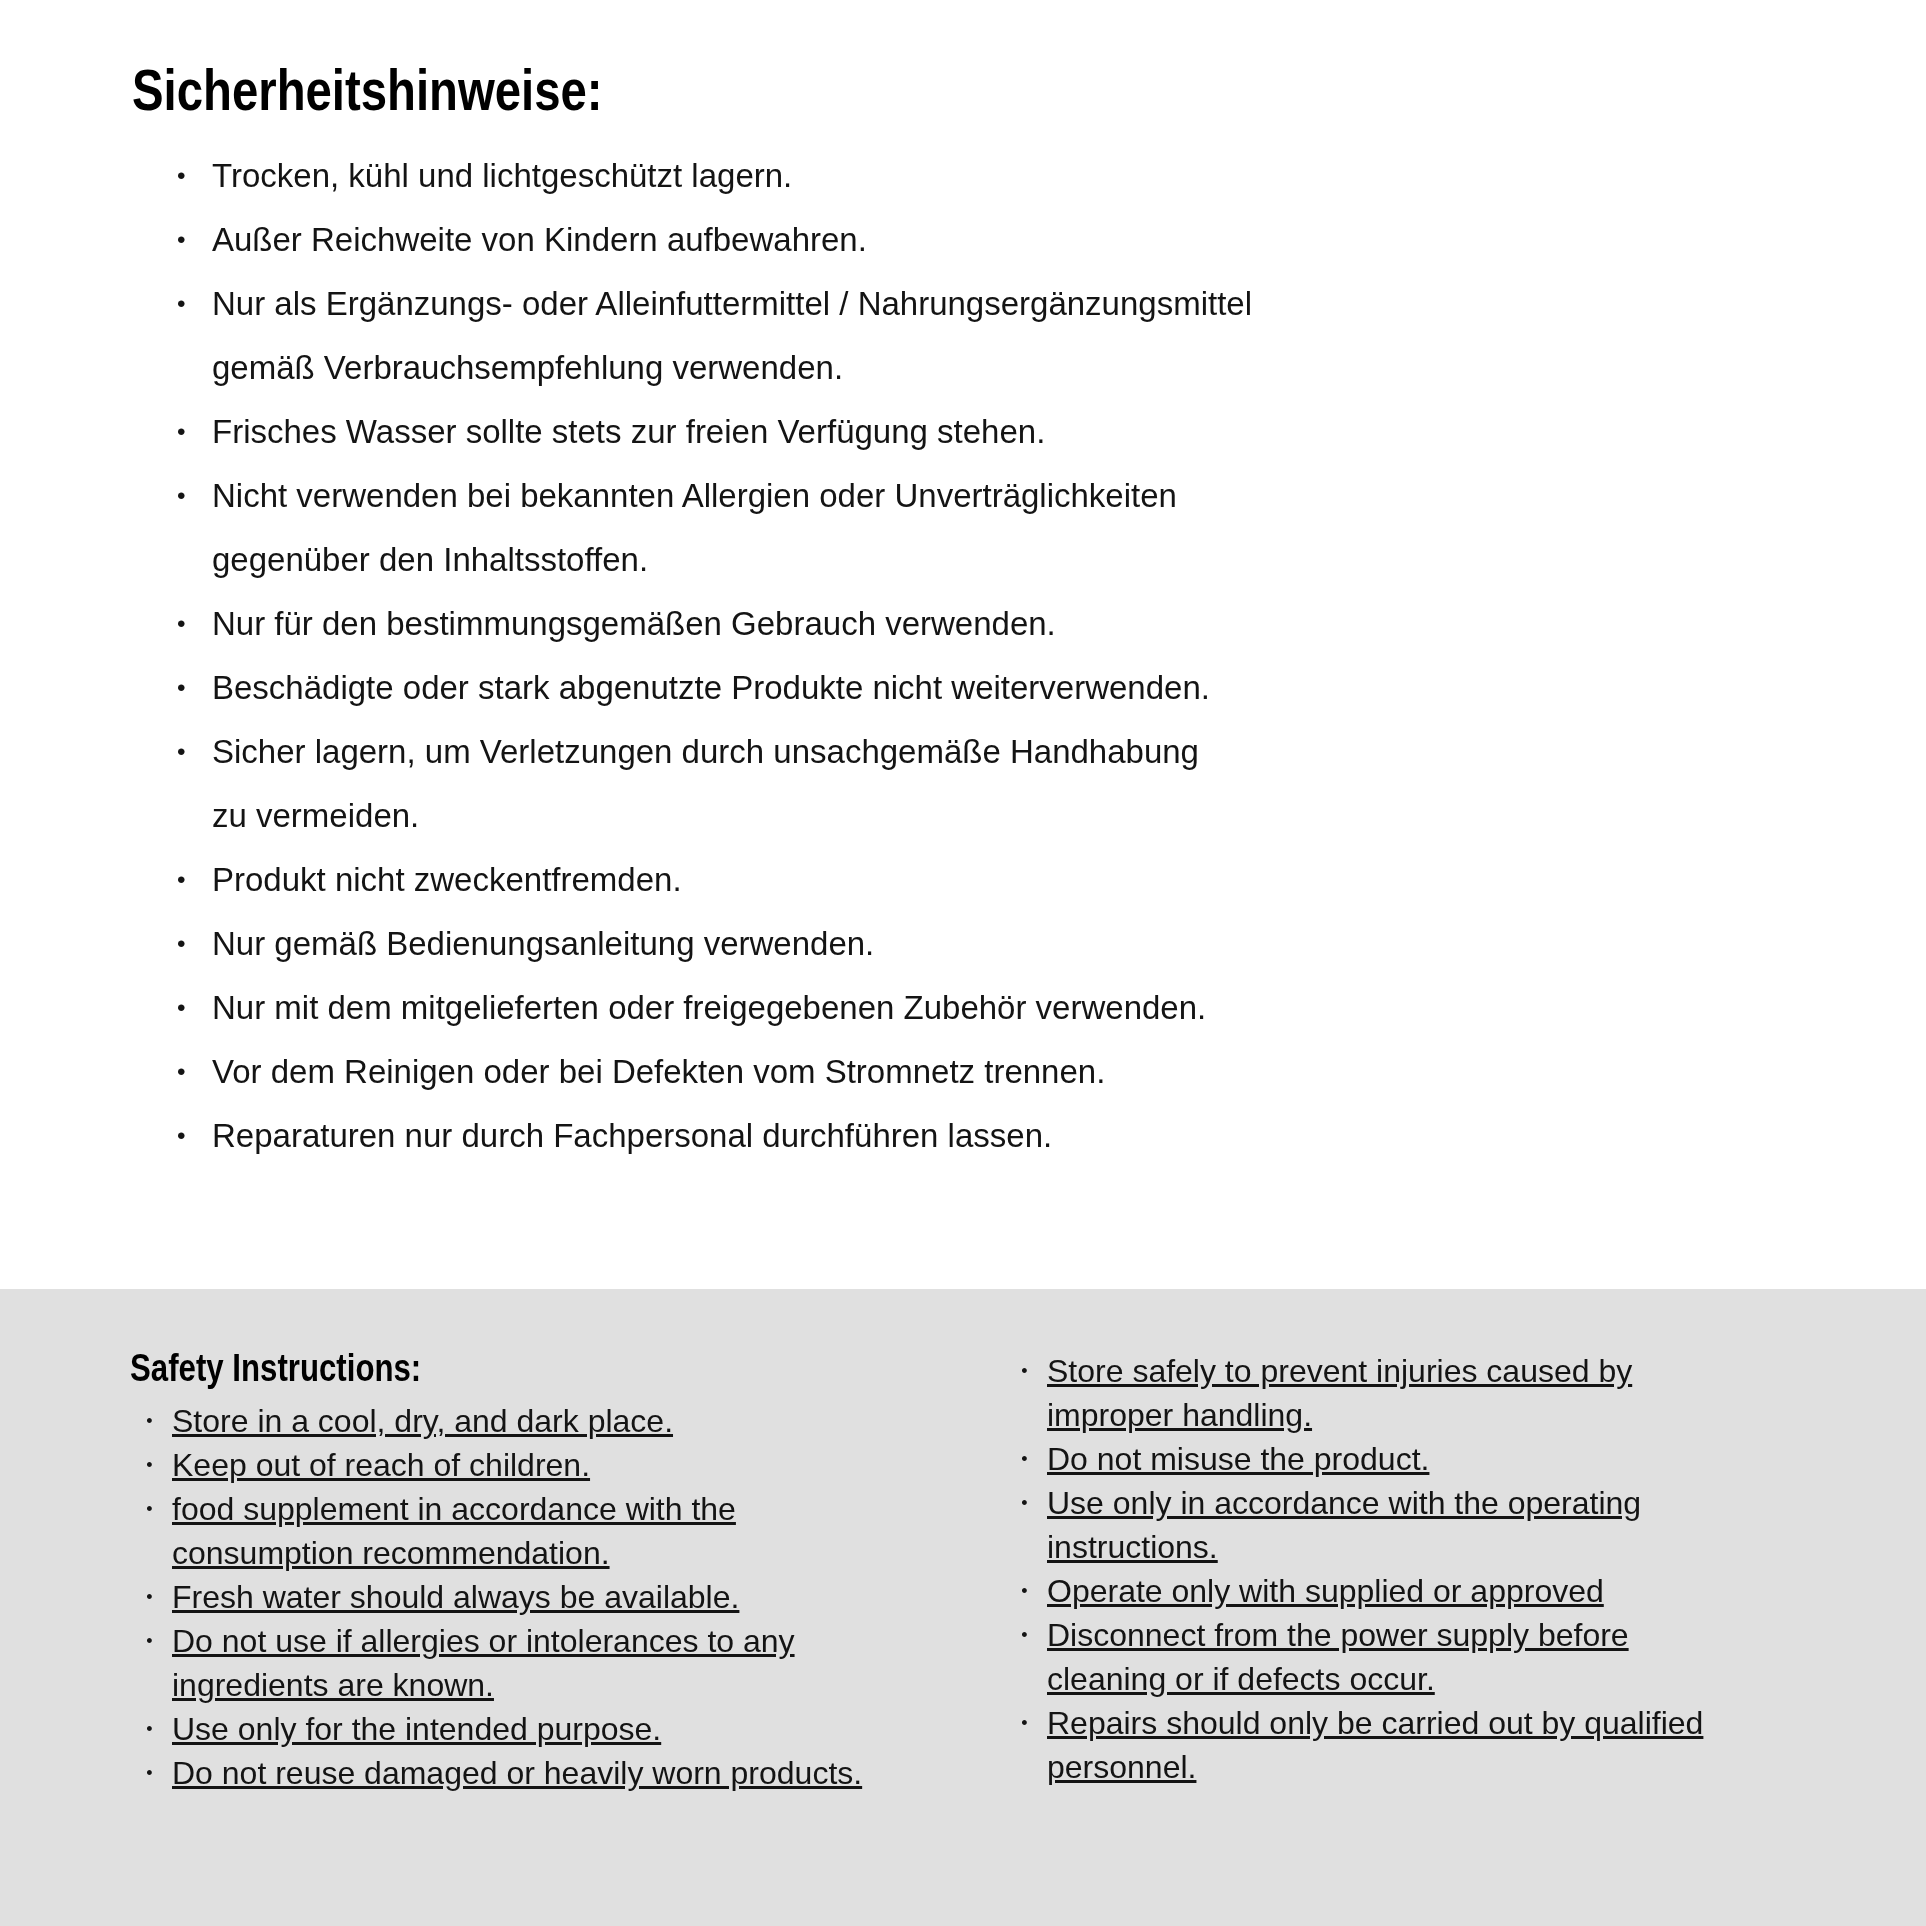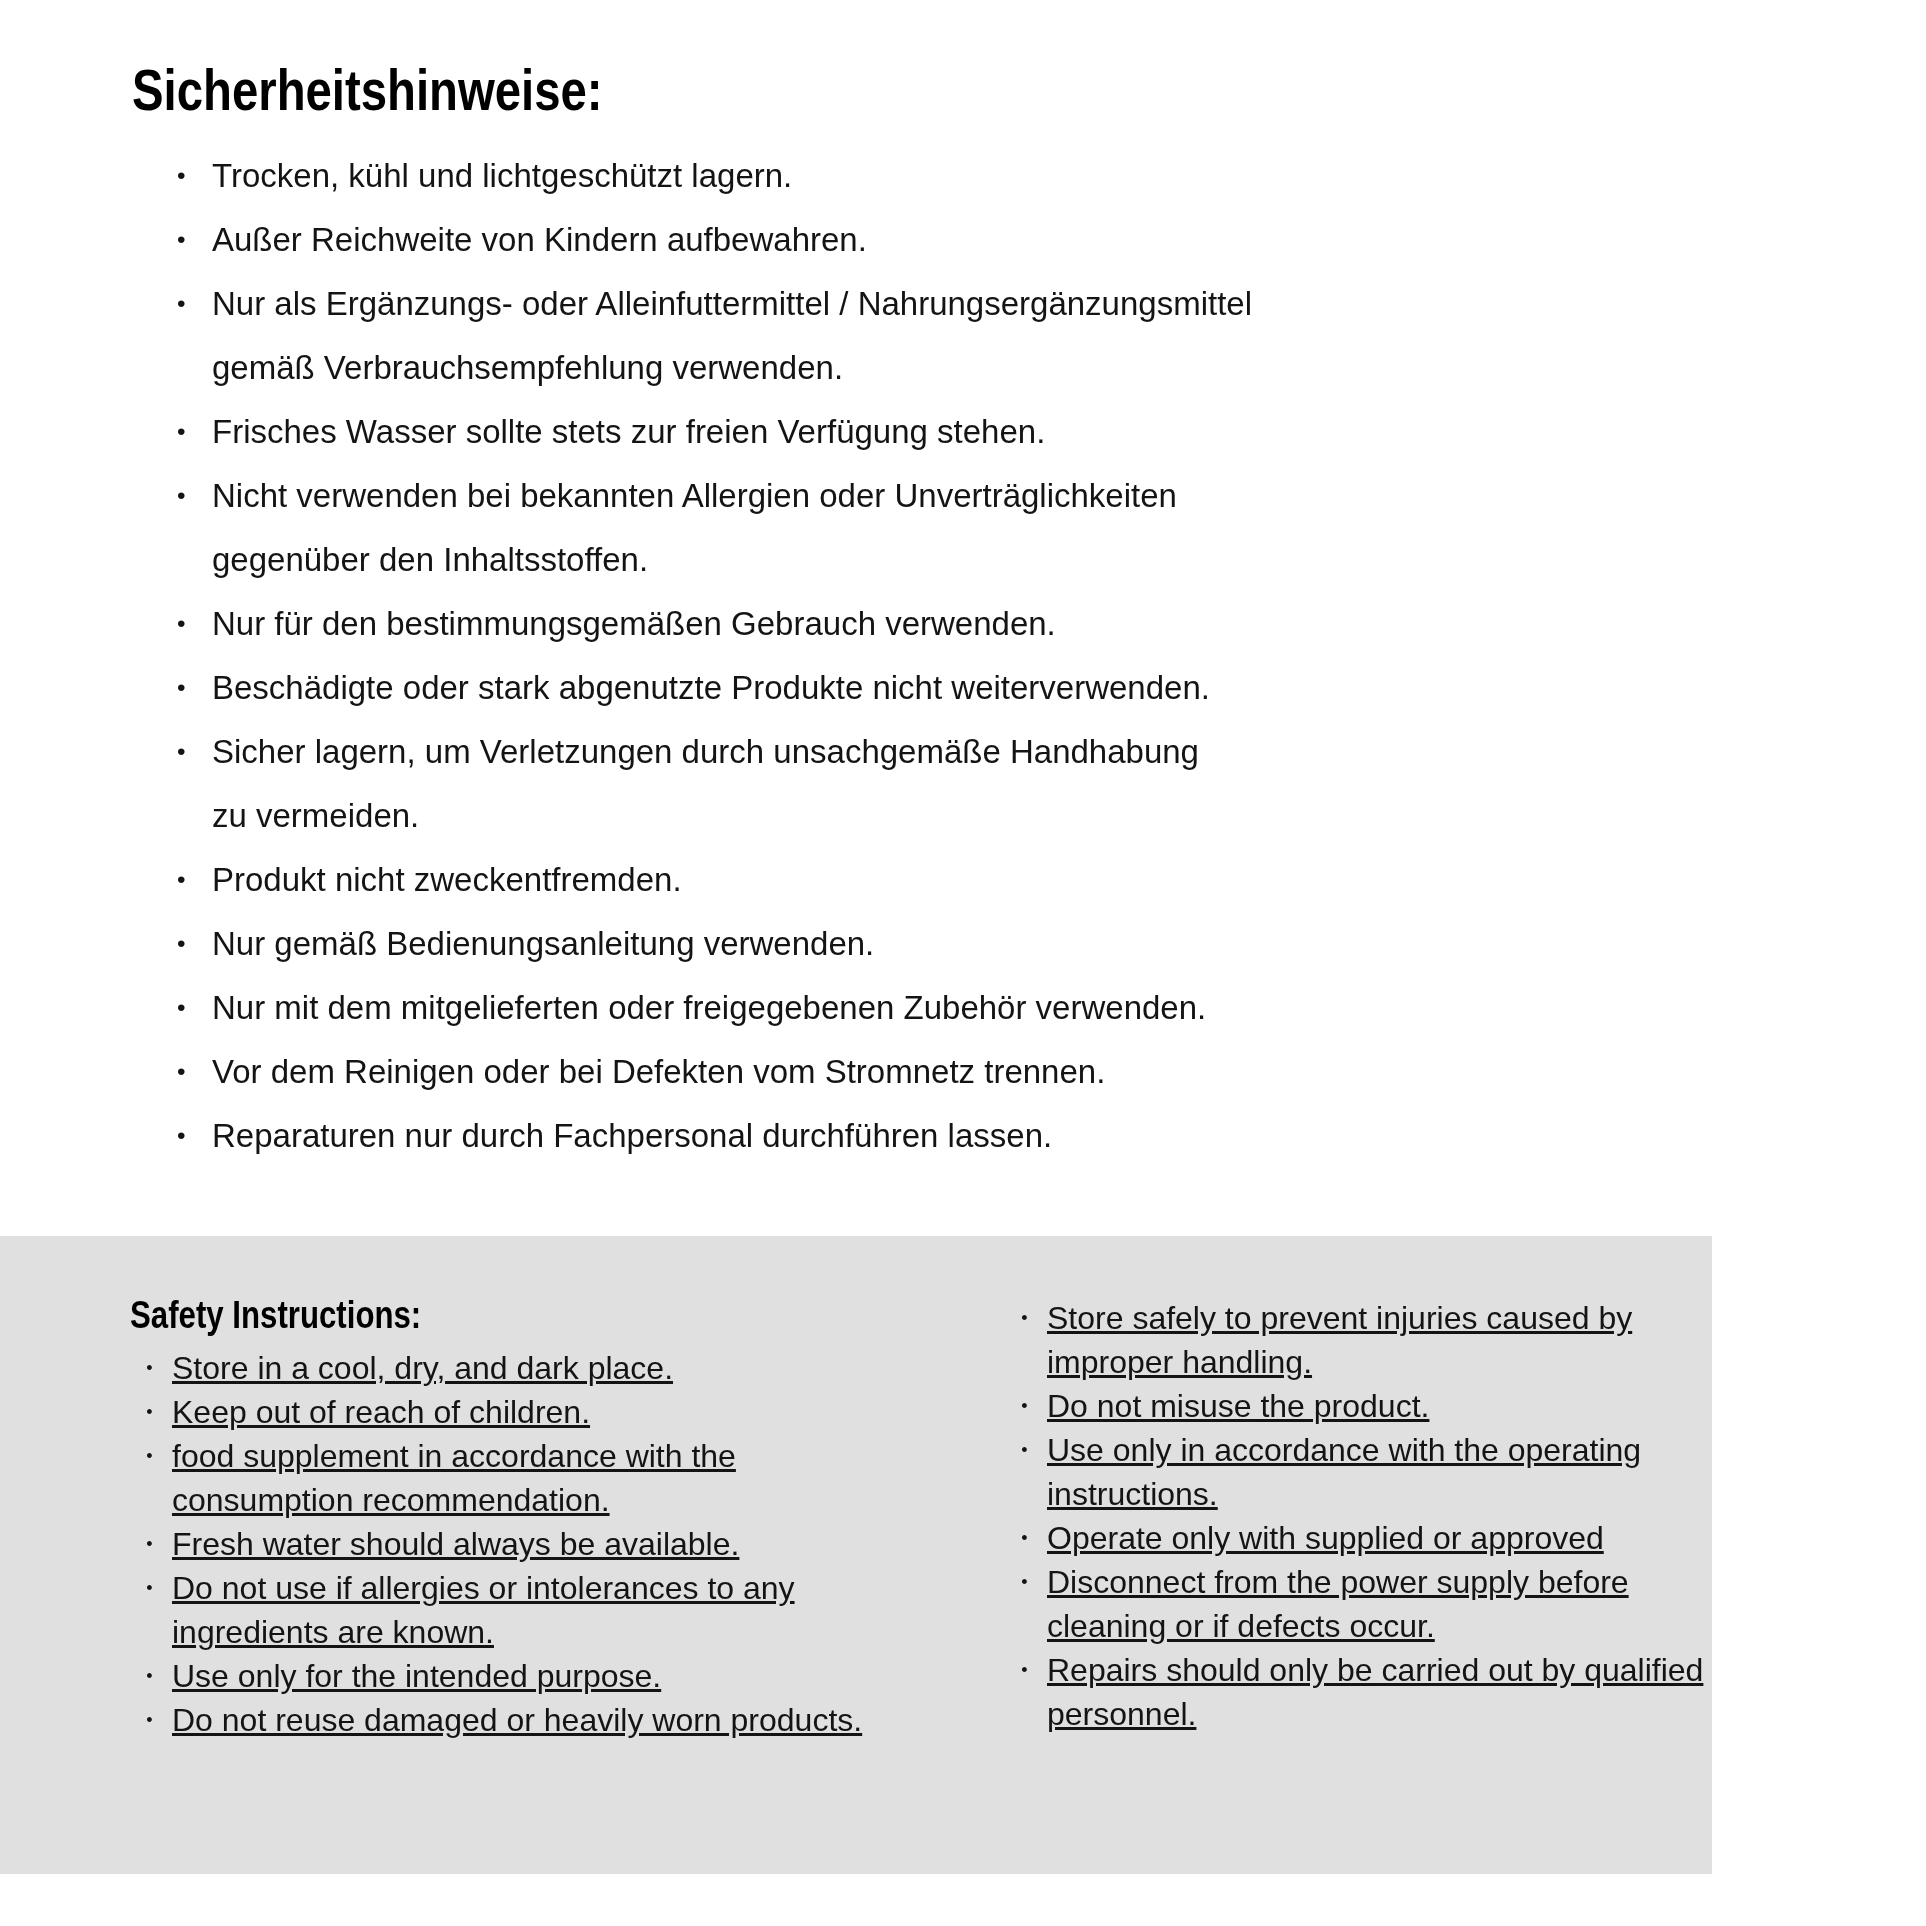--- a/index.html
+++ b/index.html
@@ -40,22 +40,22 @@
   .de-list .dot{
     width:39px;padding-left:3.9px;
     font-size:24.4px;line-height:64px;
   }
   .de-list .txt div{
     font-size:33px;line-height:64px;
   }
 
   
   .panel{
-    position:absolute;left:0;top:1236px;
-    width:1712px;height:638px;
+    position:absolute;left:0;top:1289px;
+    width:1926px;height:638px;
     background:var(--panel-bg);
   }
   .en-title{
     position:absolute;left:130px;top:59px; 
     font-size:39px;line-height:1;
     font-weight:bold;color:var(--heading);
     transform:scaleX(0.80);transform-origin:0 50%;
     white-space:nowrap;
   }
   .en-list .dot{

